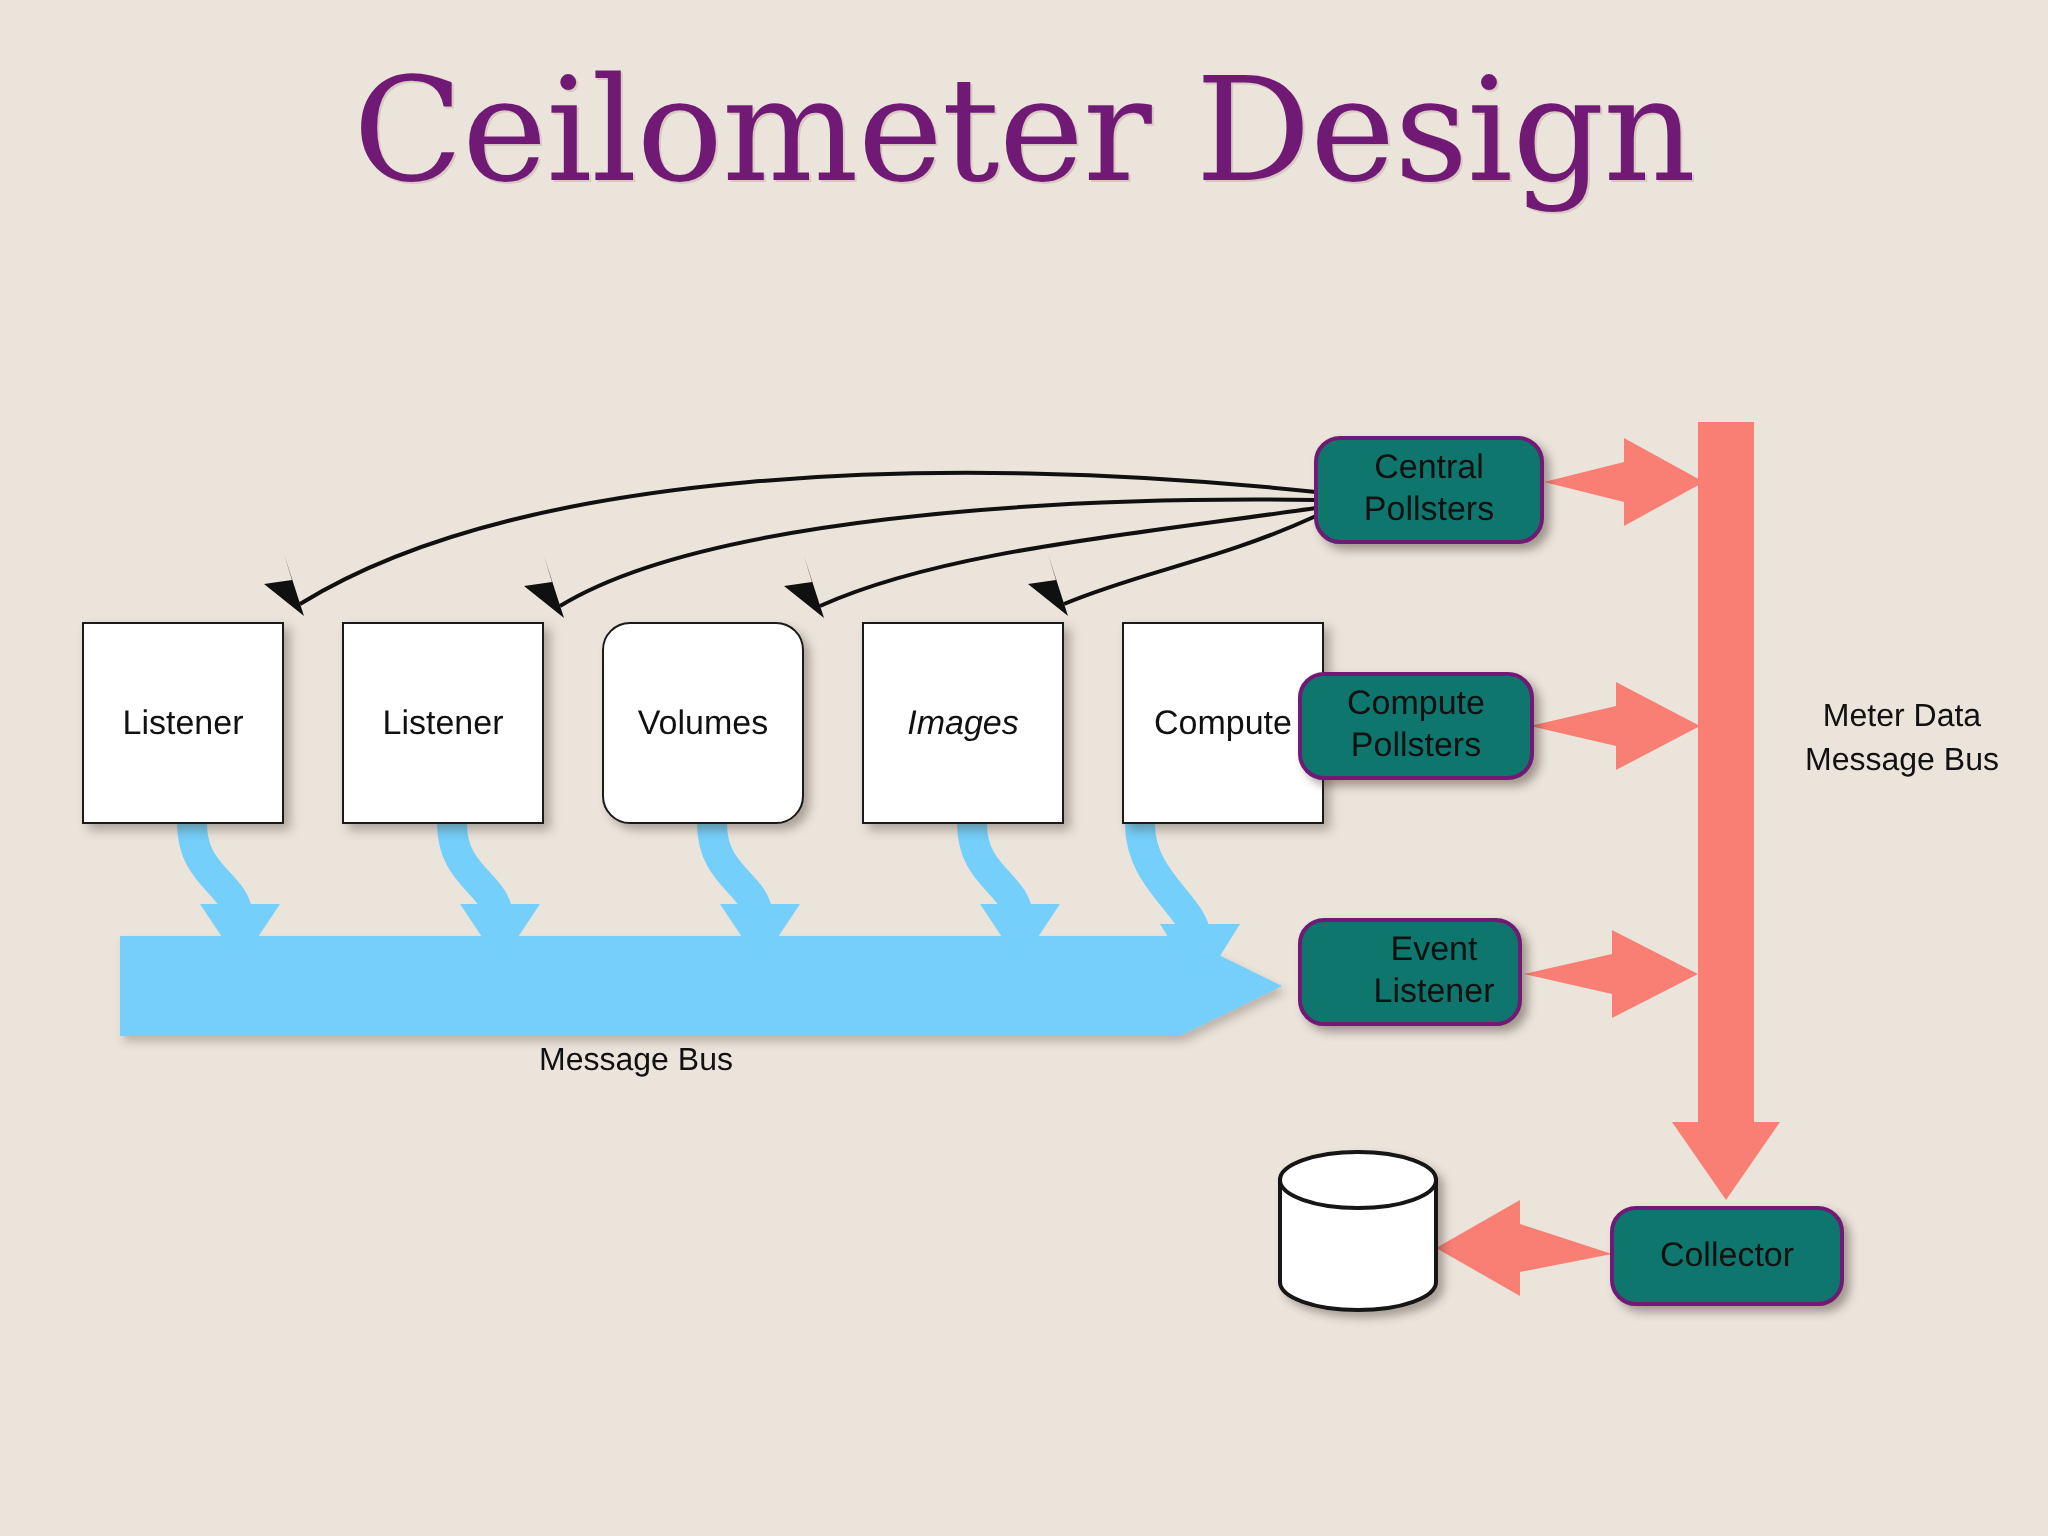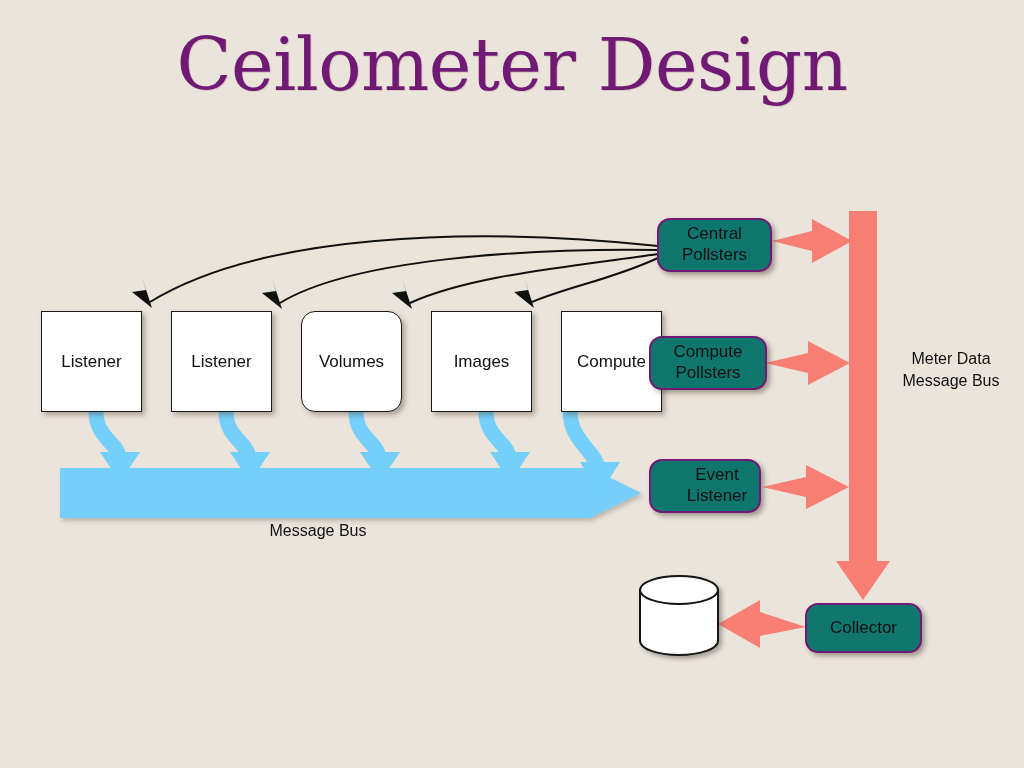--- a/index.html
+++ b/index.html
@@ -182,21 +182,21 @@
 
   <div class="res-box" style="left:41px;  top:311px;">
     <span>Listener</span>
   </div>
   <div class="res-box" style="left:171px; top:311px;">
     <span>Listener</span>
   </div>
   <div class="res-box" style="left:301px; top:311px;border-radius:14px;">
     <span>Volumes</span>
   </div>
-  <div class="res-box" style="left:431px; top:311px;">
+  <div class="res-box" style="left:431px; top:311px;font-style:italic;">
     <span>Images</span>
   </div>
   <div class="res-box" style="left:561px; top:311px;">
     <span>Compute</span>
   </div>
 
   <div class="pill" style="left:657px; top:218px; width:115px; height:54px;">
     <div>Central</div>
     <div>Pollsters</div>
   </div>

